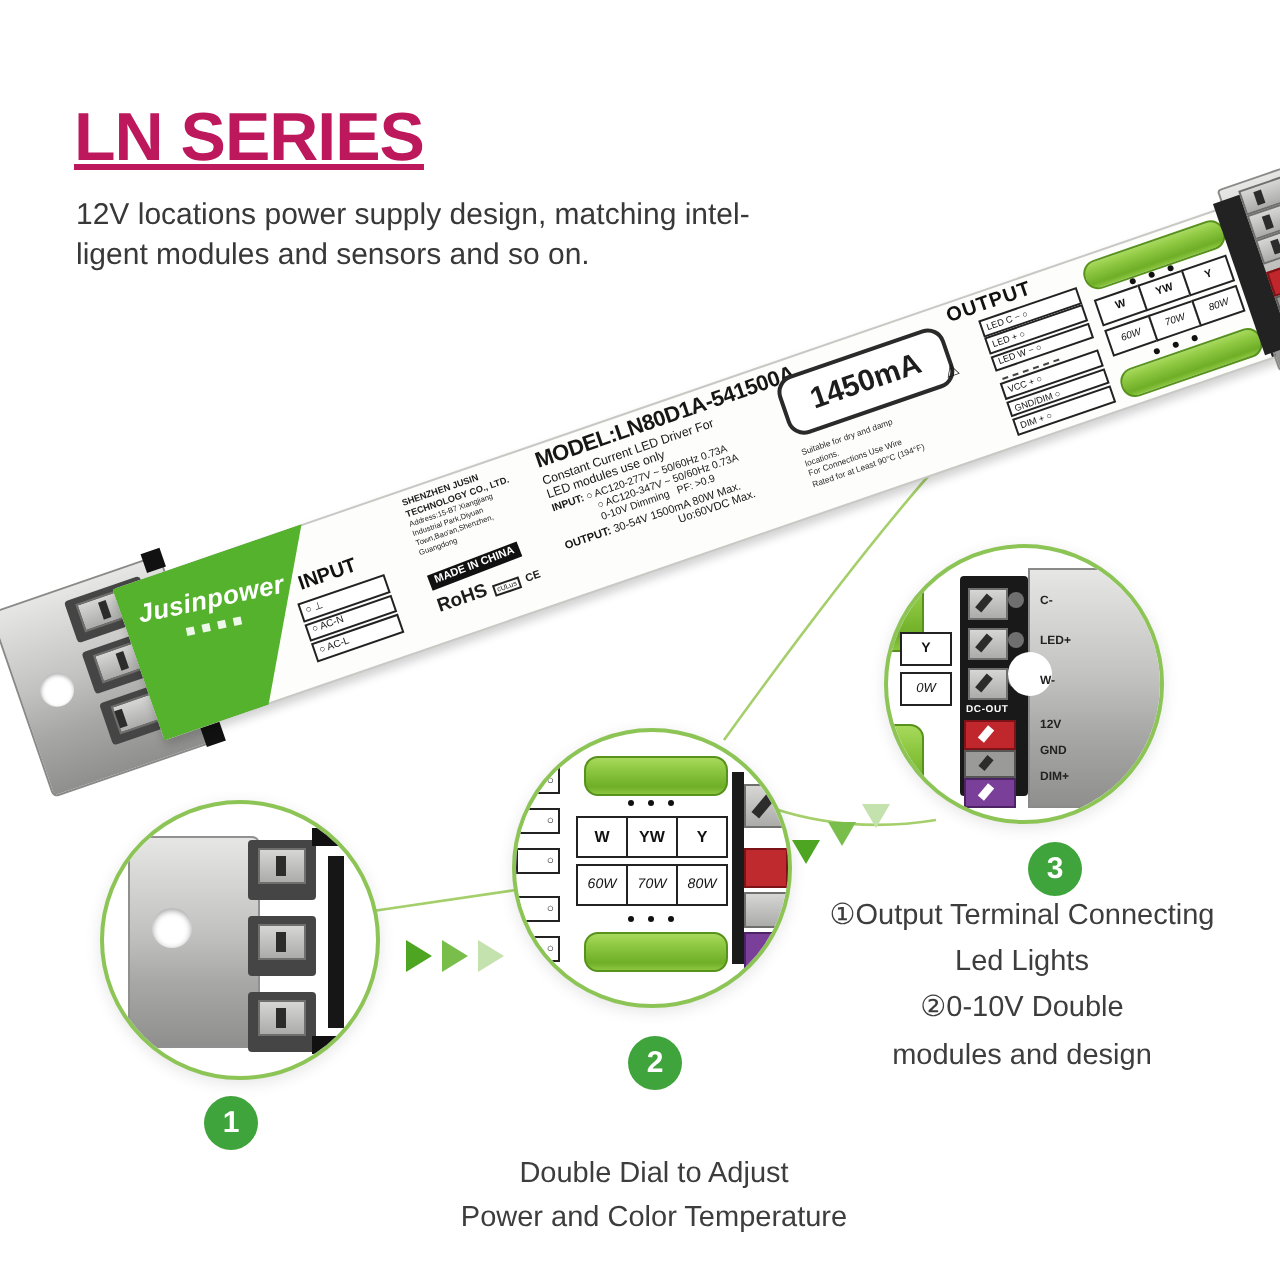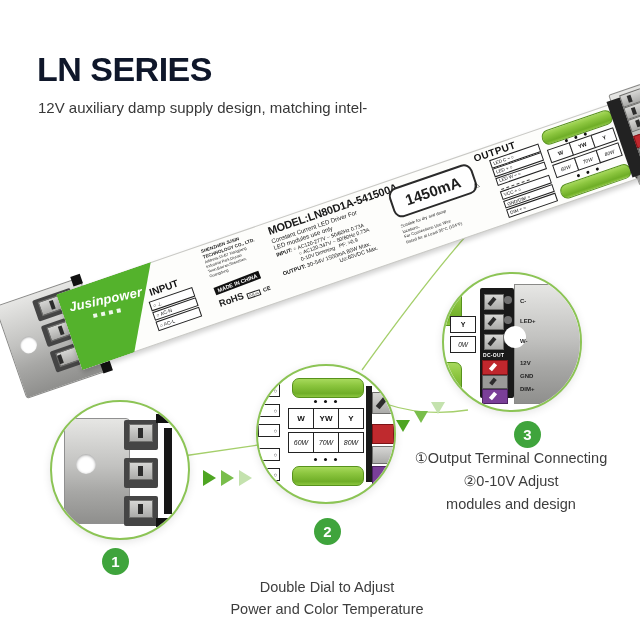--- a/index.html
+++ b/index.html
@@ -36,23 +36,24 @@
   .tri-down{position:absolute;width:0;height:0;border-left:7px solid transparent;
             border-right:7px solid transparent;z-index:5;}
   svg.leads{position:absolute;left:0;top:0;z-index:1;}
   .lbl-sm{position:absolute;color:#222;font-size:6px;font-weight:bold;z-index:2;}
 </style>
 </head>
 <body>
 
 <div id="canvas">
 
-  <div class="abs title" style="left: 37px; top: 50px; color: #0f172a;">LN SERIES</div>
+  <div class="abs title" style="left: 37px; top: 50px; color: #be185d; text-decoration: underline;">LN SERIES</div>
   <div class="abs subtitle" style="left:38px;top:98px;width:420px;">
-    <div>12V auxiliary damp supply design, matching intel-</div>
+    <div>12V locations power supply design, matching intel-</div>
+    <div>ligent modules and sensors and so on.</div>
   </div>
 
   <svg class="leads" width="640" height="640">
     <path d="M183,456 L258,445" stroke="#a5cf6b" stroke-width="1.3" fill="none"></path>
     <path d="M386,404 Q425,417 468,410" stroke="#a5cf6b" stroke-width="1.3" fill="none"></path>
     <path d="M362,370 Q445,255 490,210" stroke="#a5cf6b" stroke-width="1.3" fill="none"></path>
   </svg>
 
   <div id="driver">
 
@@ -294,21 +295,22 @@
     <div class="lbl-sm" style="left:76px;top:24px;">C-</div>
     <div class="lbl-sm" style="left:76px;top:44px;">LED+</div>
     <div class="lbl-sm" style="left:76px;top:64px;">W-</div>
     <div class="lbl-sm" style="left:76px;top:86px;">12V</div>
     <div class="lbl-sm" style="left:76px;top:99px;">GND</div>
     <div class="lbl-sm" style="left:76px;top:112px;">DIM+</div>
   </div>
   <div class="badge" style="left:514px;top:421px;">3</div>
   <div class="caption" style="left:401px;top:447px;width:220px;line-height:1.6;">
     <div>①Output Terminal Connecting</div>
-    <div>②0-10V Adjust</div>
+    <div>Led Lights</div>
+    <div>②0-10V Double</div>
     <div>modules and design</div>
   </div>
 
   <div class="tri-right" style="left:203px;top:470px;border-left:13px solid #4ea522;"></div>
   <div class="tri-right" style="left:221px;top:470px;border-left:13px solid #79be4b;"></div>
   <div class="tri-right" style="left:239px;top:470px;border-left:13px solid #c4e2ae;"></div>
   <div class="tri-down" style="left:396px;top:420px;border-top:12px solid #4ea522;"></div>
   <div class="tri-down" style="left:414px;top:411px;border-top:12px solid #79be4b;"></div>
   <div class="tri-down" style="left:431px;top:402px;border-top:12px solid #c4e2ae;"></div>
 

